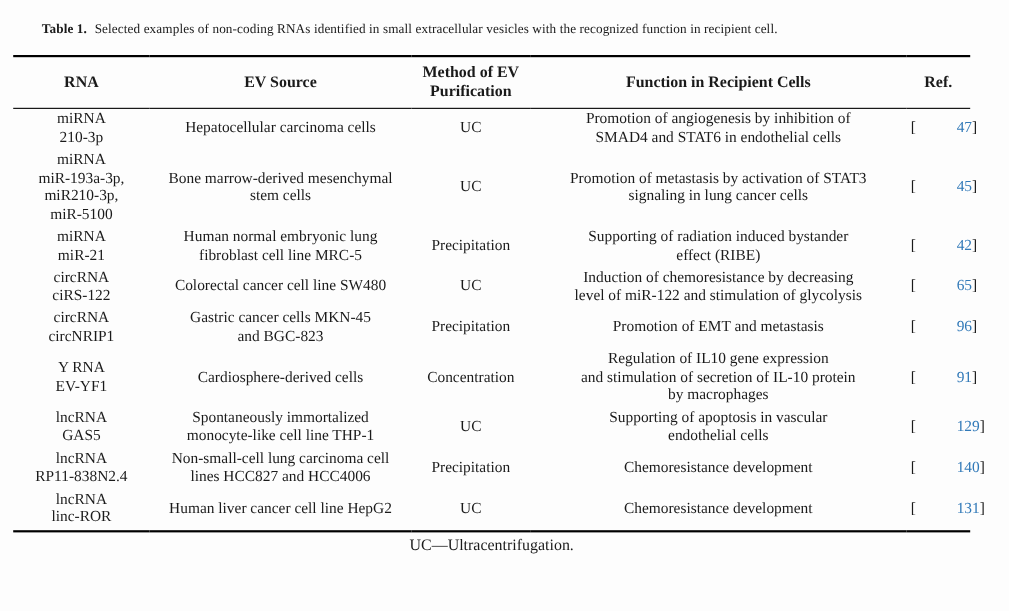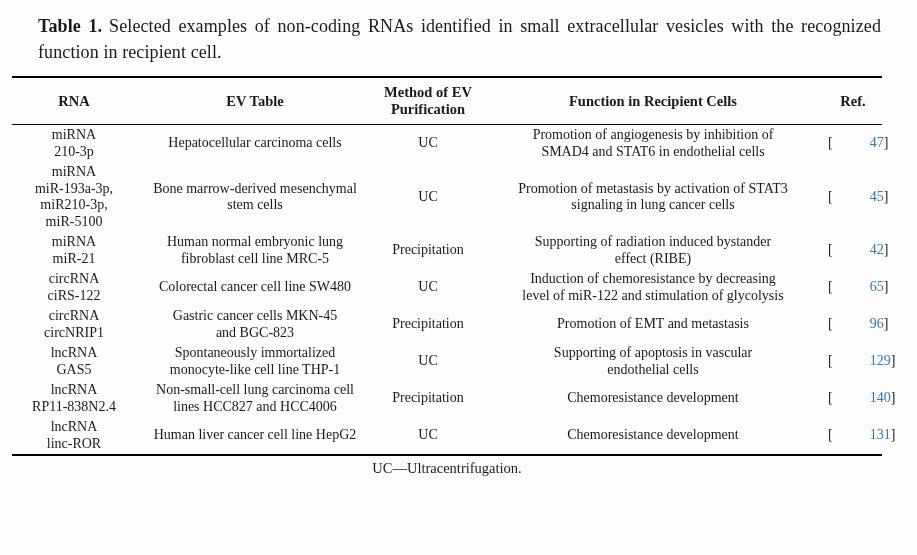--- a/index.html
+++ b/index.html
@@ -11,21 +11,21 @@
   }
   .page {
     position: relative;
     width: 917px;
     height: 555px;
     padding: 13px 12px 0 12px;
     overflow: hidden;
   }
   .caption {
     margin: 0 24px 11px 26px;
-    font-size: 18px;
+    font-size: 12px;
     line-height: 26px;
     text-align: justify;
     letter-spacing: 0.1px;
   }
   .caption .cap-label {
     font-weight: bold;
     margin-right: 7px;
   }
   table.tbl {
     width: 870px;
@@ -78,21 +78,21 @@
     <colgroup>
       <col style="width:124px">
       <col style="width:238px">
       <col style="width:108px">
       <col style="width:342px">
       <col style="width:58px">
     </colgroup>
     <thead>
       <tr>
         <th>RNA</th>
-        <th>EV Table</th>
+        <th>EV Source</th>
         <th>Method of EV
 Purification</th>
         <th>Function in Recipient Cells</th>
         <th>Ref.</th>
       </tr>
     </thead>
     <tbody>
       <tr>
         <td>miRNA
 210-3p</td>
@@ -136,20 +136,30 @@
       <tr>
         <td>circRNA
 circNRIP1</td>
         <td>Gastric cancer cells MKN-45
 and BGC-823</td>
         <td>Precipitation</td>
         <td>Promotion of EMT and metastasis</td>
         <td><span>[</span><a class="ref-num">96</a><span>]</span></td>
       </tr>
       <tr>
+        <td>Y RNA
+EV-YF1</td>
+        <td>Cardiosphere-derived cells</td>
+        <td>Concentration</td>
+        <td>Regulation of IL10 gene expression
+and stimulation of secretion of IL-10 protein
+by macrophages</td>
+        <td><span>[</span><a class="ref-num">91</a><span>]</span></td>
+      </tr>
+      <tr>
         <td>lncRNA
 GAS5</td>
         <td>Spontaneously immortalized
 monocyte-like cell line THP-1</td>
         <td>UC</td>
         <td>Supporting of apoptosis in vascular
 endothelial cells</td>
         <td><span>[</span><a class="ref-num">129</a><span>]</span></td>
       </tr>
       <tr>

